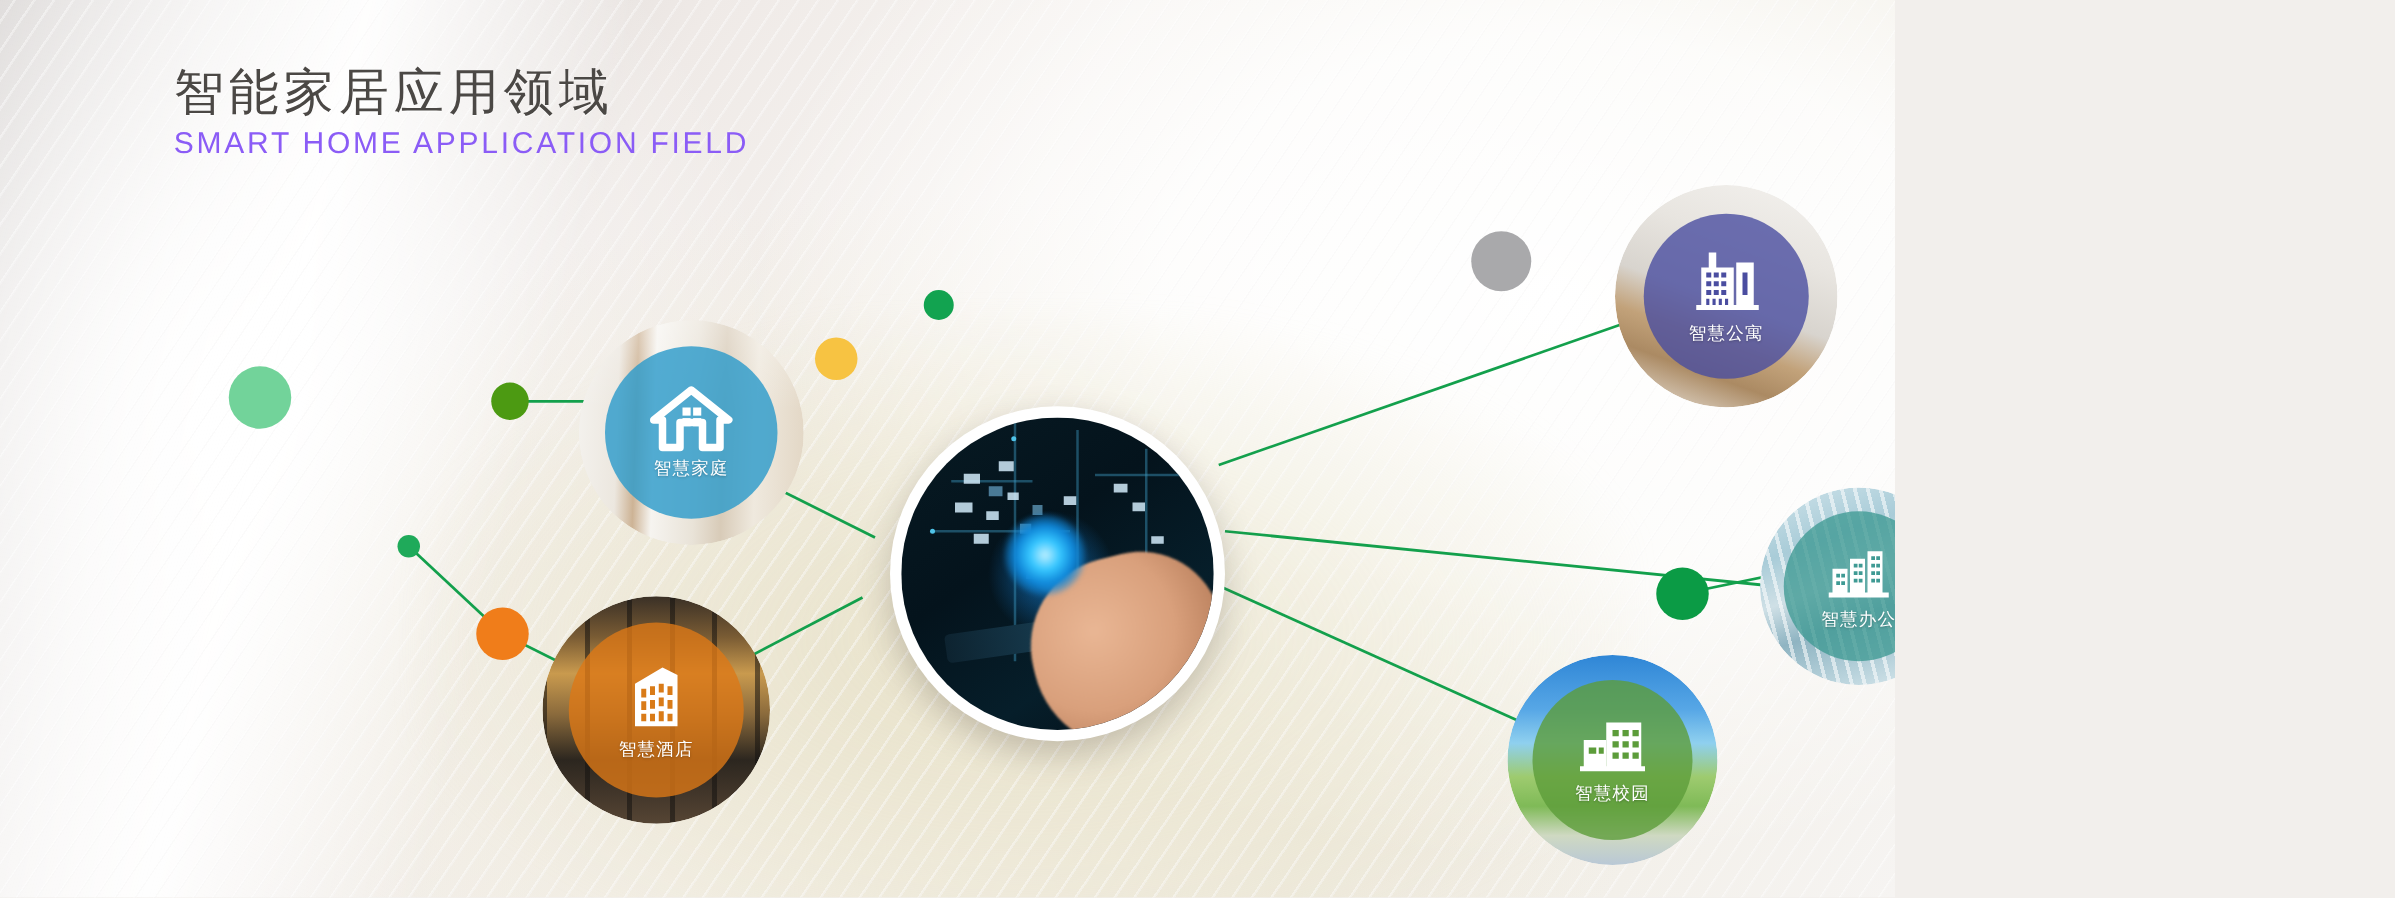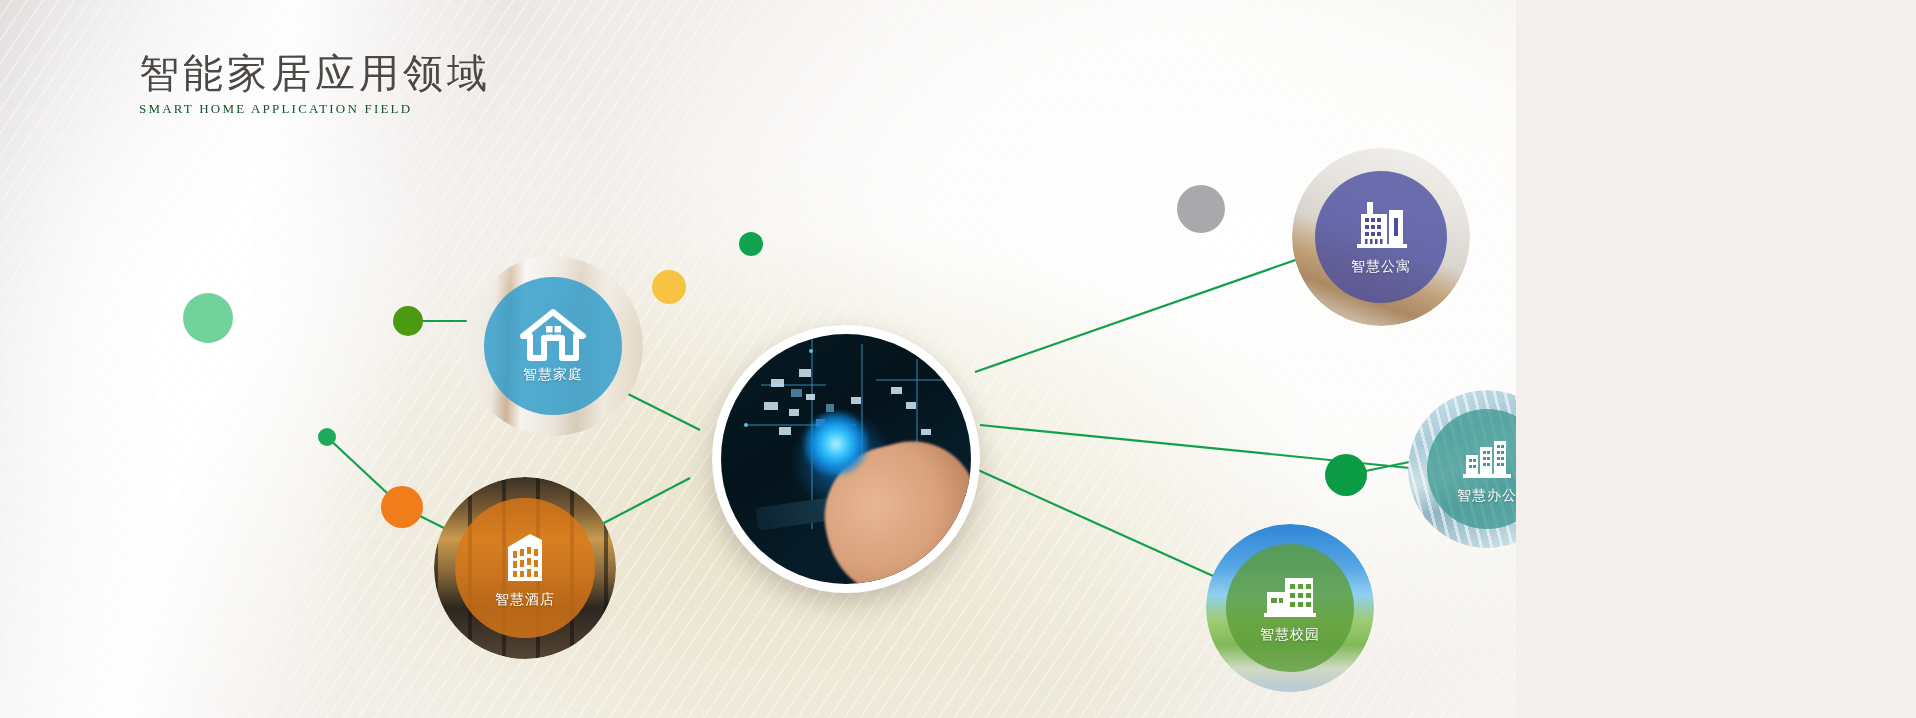--- a/index.html
+++ b/index.html
@@ -1,21 +1,21 @@
 <!DOCTYPE html>
 <html><head>
 <meta charset="utf-8">
 <style>
   html,body{margin:0;padding:0;}
   body{
     width:1916px;height:718px;overflow:hidden;
     font-family:"Liberation Sans","DejaVu Sans",sans-serif;
     background:#f2efec;
   }
-  #stage{position:relative;width:1516px;height:718px;overflow:hidden;font-family:Liberation Serif, serif;}
+  #stage{position:relative;width:1516px;height:718px;overflow:hidden;}
 
   
   .bg-base{
     position:absolute;inset:0;
     background:
       radial-gradient(ellipse 900px 620px at 82% 34%, #ffffff 0%, rgba(255,255,255,0.85) 35%, rgba(255,255,255,0) 72%),
       radial-gradient(ellipse 780px 520px at 48% 78%, #efeadb 0%, rgba(239,234,219,0.55) 45%, rgba(239,234,219,0) 78%),
       radial-gradient(ellipse 620px 700px at 13% 45%, #ffffff 0%, rgba(255,255,255,0.35) 40%, rgba(255,255,255,0) 70%),
       linear-gradient(118deg, #c9c4c2 0%, #d8d3d0 12%, #efeae7 30%, #f7f4f1 48%, #f4f1ea 62%, #eeeade 74%, #f3f0ea 88%, #f6f4f2 100%);
   }
@@ -51,21 +51,21 @@
   }
 
   
   .heading-block{position:absolute;left:139px;top:52px;}
   .title-cn{
     font-size:40px;letter-spacing:4px;color:#4b4845;font-weight:400;
     line-height:1.12;white-space:nowrap;
     text-shadow:0 1px 0 rgba(255,255,255,.8);
   }
   .title-en{
-    font-size:13px;letter-spacing:2.2px;color:#14532d;font-weight:400;
+    font-size:24px;letter-spacing:2.2px;color:#8b5cf6;font-weight:400;
     margin-top:4px;white-space:nowrap;
   }
   .subtitle-cn{
     margin-top:12px;font-size:21px;font-weight:bold;color:#c9211e;
     letter-spacing:1px;white-space:nowrap;
   }
   .subtitle-cn .kw{margin-right:12px;}
   .subtitle-cn .dot{color:#c9211e;margin-right:3px;}
 
   

